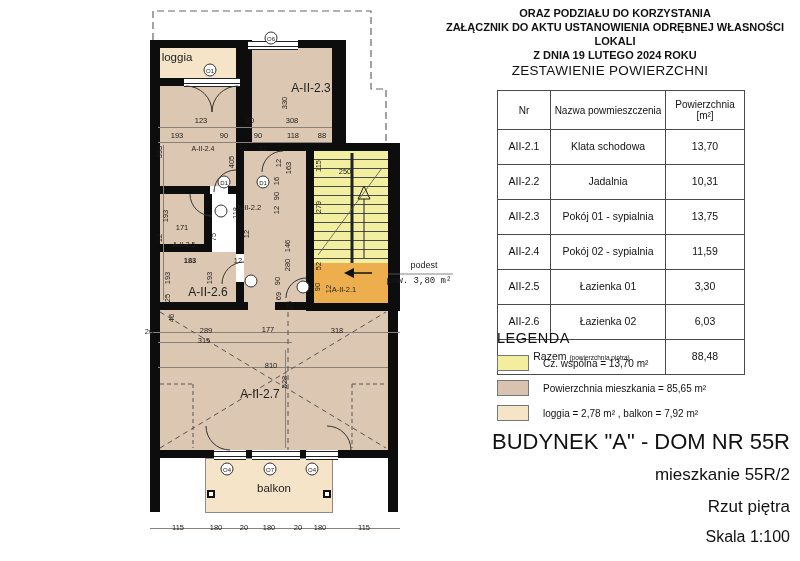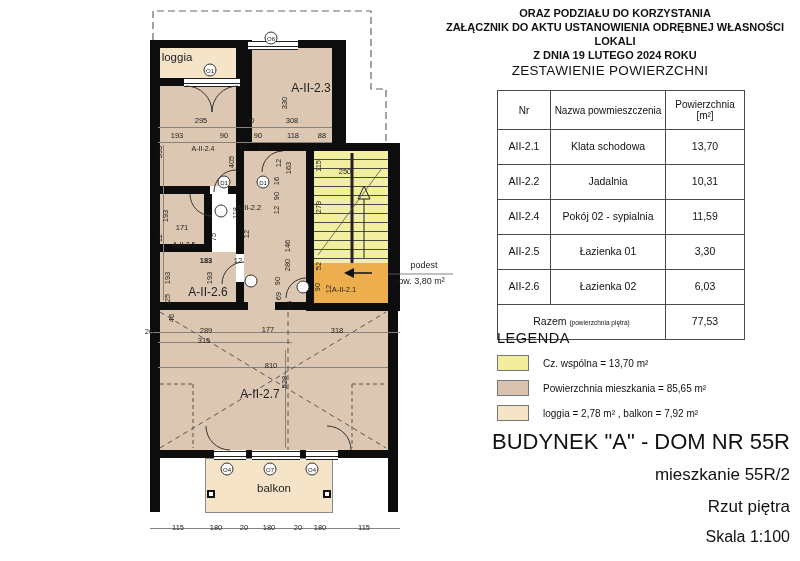--- a/index.html
+++ b/index.html
@@ -129,22 +129,22 @@
         <span class="ann big-lbl" style="left: 35px; top: 58px; transform: translate(-50%, -50%);">loggia</span>
         <span class="ann big-lbl" style="left: 132px; top: 489px; transform: translate(-50%, -50%);">balkon</span>
         <span class="ann room-lbl" style="left: 169px; top: 88px; transform: translate(-50%, -50%);">A-II-2.3</span>
         <span class="ann room-lbl" style="left: 61px; top: 148px; font-size: 7px; transform: translate(-50%, -50%);">A-II-2.4</span>
         <span class="ann room-lbl" style="left: 107px; top: 208px; font-size: 7.5px; transform: translate(-50%, -50%);">A-II-2.2</span>
         <span class="ann room-lbl" style="left: 42px; top: 244px; font-size: 7px; transform: translate(-50%, -50%);">A-II-2.5</span>
         <span class="ann room-lbl" style="left: 66px; top: 292px; transform: translate(-50%, -50%);">A-II-2.6</span>
         <span class="ann room-lbl" style="left: 202px; top: 290px; font-size: 7.5px; transform: translate(-50%, -50%);">A-II-2.1</span>
         <span class="ann room-lbl" style="left: 118px; top: 394px; transform: translate(-50%, -50%);">A-II-2.7</span>
         <span class="ann" style="left: 282px; top: 265px; font-size: 9px; transform: translate(-50%, -50%);">podest</span>
-        <span class="ann" style="left: 277px; top: 281px; font-size: 9px; transform: translate(-50%, -50%);">pow. 3,80 m²</span>
-        <span class="ann" style="left: 59px; top: 121px; transform: translate(-50%, -50%);">295</span>
+        <span class="ann" style="left: 277px; top: 281px; font-size: 9px; transform: translate(-50%, -50%); font-family: Liberation Mono, monospace;">pow. 3,80 m²</span>
+        <span class="ann" style="left: 59px; top: 121px; transform: translate(-50%, -50%);">123</span>
         <span class="ann" style="left: 108px; top: 121px; transform: translate(-50%, -50%);">20</span>
         <span class="ann" style="left: 150px; top: 121px; transform: translate(-50%, -50%);">308</span>
         <span class="ann" style="left: 35px; top: 136px; transform: translate(-50%, -50%);">193</span>
         <span class="ann" style="left: 82px; top: 136px; transform: translate(-50%, -50%);">90</span>
         <span class="ann" style="left: 101px; top: 147px; transform: translate(-50%, -50%);">12</span>
         <span class="ann" style="left: 116px; top: 136px; transform: translate(-50%, -50%);">90</span>
         <span class="ann" style="left: 121px; top: 149px; transform: translate(-50%, -50%);">12</span>
         <span class="ann" style="left: 151px; top: 136px; transform: translate(-50%, -50%);">118</span>
         <span class="ann" style="left: 180px; top: 136px; transform: translate(-50%, -50%);">88</span>
         <span class="ann" style="left: 143px; top: 103px; transform: translate(-50%, -50%) rotate(-90deg);">330</span>
@@ -157,21 +157,21 @@
         <span class="ann" style="left: 177px; top: 207px; transform: translate(-50%, -50%) rotate(-90deg);">279</span>
         <span class="ann" style="left: 94px; top: 213px; transform: translate(-50%, -50%) rotate(-90deg);">118</span>
         <span class="ann" style="left: 40px; top: 228px; transform: translate(-50%, -50%);">171</span>
         <span class="ann" style="left: 24px; top: 216px; transform: translate(-50%, -50%) rotate(-90deg);">193</span>
         <span class="ann" style="left: 18px; top: 238px; transform: translate(-50%, -50%) rotate(-90deg);">12</span>
         <span class="ann" style="left: 72px; top: 237px; transform: translate(-50%, -50%) rotate(-90deg);">75</span>
         <span class="ann" style="left: 105px; top: 234px; transform: translate(-50%, -50%) rotate(-90deg);">12</span>
         <span class="ann" style="left: 135px; top: 181px; transform: translate(-50%, -50%) rotate(-90deg);">16</span>
         <span class="ann" style="left: 135px; top: 196px; transform: translate(-50%, -50%) rotate(-90deg);">90</span>
         <span class="ann" style="left: 135px; top: 210px; transform: translate(-50%, -50%) rotate(-90deg);">12</span>
-        <span class="ann" style="left: 64px; top: 261px; transform: translate(-50%, -50%); font-weight: bold;">183</span>
+        <span class="ann" style="left: 48px; top: 261px; transform: translate(-50%, -50%); font-weight: bold;">183</span>
         <span class="ann" style="left: 96px; top: 261px; transform: translate(-50%, -50%);">12</span>
         <span class="ann" style="left: 26px; top: 278px; transform: translate(-50%, -50%) rotate(-90deg);">193</span>
         <span class="ann" style="left: 68px; top: 278px; transform: translate(-50%, -50%) rotate(-90deg);">193</span>
         <span class="ann" style="left: 26px; top: 298px; transform: translate(-50%, -50%) rotate(-90deg);">25</span>
         <span class="ann" style="left: 146px; top: 246px; transform: translate(-50%, -50%) rotate(-90deg);">146</span>
         <span class="ann" style="left: 146px; top: 265px; transform: translate(-50%, -50%) rotate(-90deg);">280</span>
         <span class="ann" style="left: 136px; top: 281px; transform: translate(-50%, -50%) rotate(-90deg);">90</span>
         <span class="ann" style="left: 137px; top: 296px; transform: translate(-50%, -50%) rotate(-90deg);">69</span>
         <span class="ann" style="left: 148px; top: 305px; transform: translate(-50%, -50%) rotate(-90deg);">25</span>
         <span class="ann" style="left: 177px; top: 266px; transform: translate(-50%, -50%) rotate(-90deg);">52</span>
@@ -226,20 +226,25 @@
           <td>AII-2.1</td>
           <td>Klata schodowa</td>
           <td>13,70</td>
         </tr>
         <tr>
           <td>AII-2.2</td>
           <td>Jadalnia</td>
           <td>10,31</td>
         </tr>
         <tr>
+          <td>AII-2.3</td>
+          <td>Pokój 01 - sypialnia</td>
+          <td>13,75</td>
+        </tr>
+        <tr>
           <td>AII-2.4</td>
           <td>Pokój 02 - sypialnia</td>
           <td>11,59</td>
         </tr>
         <tr>
           <td>AII-2.5</td>
           <td>Łazienka 01</td>
           <td>3,30</td>
         </tr>
         <tr>
@@ -247,21 +252,21 @@
           <td>Łazienka 02</td>
           <td>6,03</td>
         </tr>
       </tbody>
     <tfoot>
       <tr>
         <td colspan="2">
           <span>Razem</span>
           <span class="razem-sub">(powierzchnia piętra)</span>
         </td>
-        <td>77,53</td>
+        <td>88,48</td>
       </tr>
     </tfoot>
   </table>
 
   <div class="legend">
     <div class="legend-title">LEGENDA</div>
     <div id="legend-items">
         <div class="legend-item">
           <span class="legend-swatch" style="background: rgb(242, 238, 157);"></span>
           <span class="legend-label">Cz. wspólna  = 13,70 m²</span>

